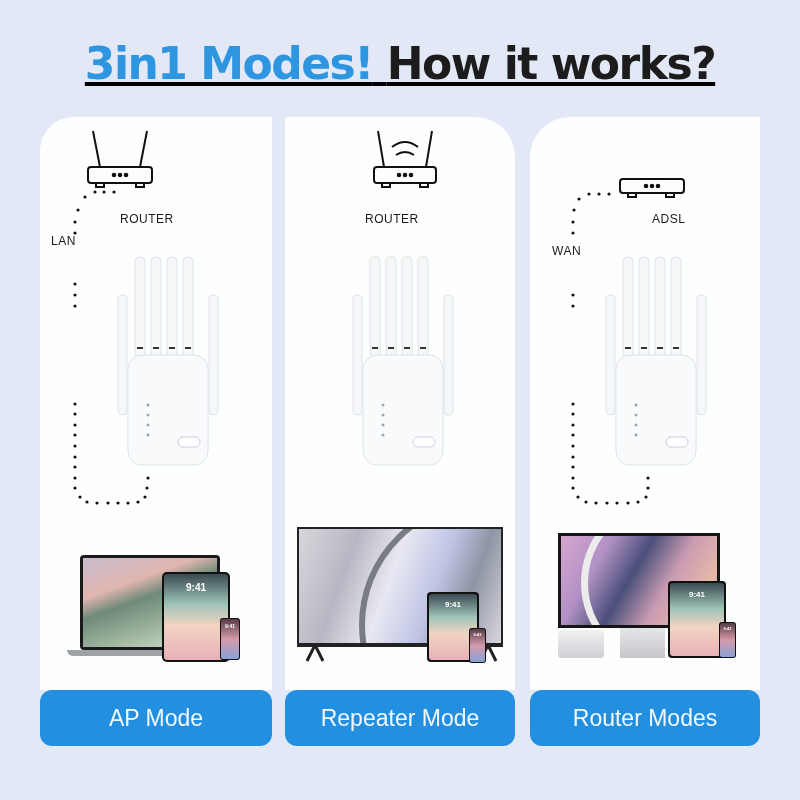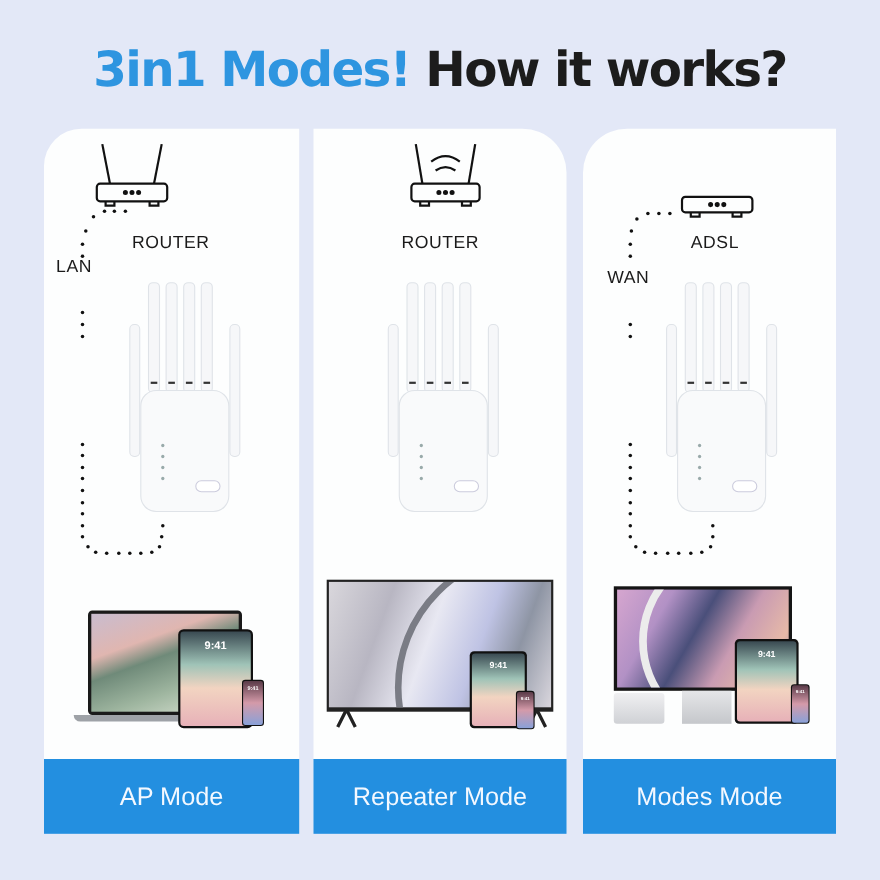--- a/index.html
+++ b/index.html
@@ -1,28 +1,28 @@
 <!DOCTYPE html>
 <html><head>
 <meta charset="utf-8">
 <style>
   html,body{margin:0;padding:0;}
   body{width:800px;height:800px;overflow:hidden;background:#e3e8f7;font-family:"Liberation Sans",sans-serif;position:relative;}
-  .title{position:absolute;left:0;top:38px;width:800px;text-align:center;font-family:"DejaVu Sans",sans-serif;font-weight:bold;font-size:44px;letter-spacing:-1.5px;white-space:nowrap;}
+  .title{position:absolute;left:0;top:38px;width:800px;text-align:center;font-family:"DejaVu Sans",sans-serif;font-weight:bold;font-size:44px;letter-spacing:-1.5px;white-space:nowrap;text-decoration:underline;}
   .title .blue{color:#2e95e0;}
   .title .dark{color:#1c1c1c;}
   .panel{position:absolute;top:117px;height:573px;background:#fdfefe;}
   .p1{left:40px;width:232px;border-top-left-radius:34px;}
   .p2{left:285px;width:230px;border-top-right-radius:40px;}
   .p3{left:530px;width:230px;border-top-left-radius:40px;}
-  .btn{position:absolute;top:690px;height:68px;background:#238fe0;color:#f3f8ff;font-size:23px;display:flex;align-items:center;justify-content:center;cursor:pointer;}
+  .btn{position:absolute;top:690px;height:56px;background:#238fe0;color:#f3f8ff;font-size:23px;display:flex;align-items:center;justify-content:center;cursor:pointer;border-radius:12px;}
   .b1{left:40px;width:232px;}
   .b2{left:285px;width:230px;}
   .b3{left:530px;width:230px;}
-  .lbl{position:absolute;font-size:16px;color:#1a1a1a;letter-spacing:0.5px;}
+  .lbl{position:absolute;font-size:12px;color:#1a1a1a;letter-spacing:0.5px;}
   .abs{position:absolute;}
   .device-screen{position:absolute;overflow:hidden;}
   .time{position:absolute;color:#fff;font-weight:bold;font-size:10px;width:100%;text-align:center;}
 </style>
 </head>
 <body>
 
 <div class="title">
   <span class="blue">3in1 Modes!</span>
   <span class="dark">How it works?</span>
@@ -123,21 +123,21 @@
       <circle cx="66" cy="386" r="1.6"></circle>
       <circle cx="77" cy="386" r="1.6"></circle>
       <circle cx="87" cy="386" r="1.6"></circle>
       <circle cx="98" cy="386" r="1.6"></circle>
       <circle cx="108" cy="385" r="1.6"></circle>
     <circle cx="116" cy="380" r="1.6"></circle>
       <circle cx="118" cy="371" r="1.6"></circle>
       <circle cx="118" cy="361" r="1.6"></circle>
   </g>
 </svg>
-<div class="lbl" style="left:628px;top:212px">ADSL</div>
+<div class="lbl" style="left:652px;top:212px">ADSL</div>
 <div class="lbl" style="left:552px;top:244px">WAN</div>
 
 <svg class="abs" style="left:108px;top:255px" width="120" height="215">
   <g fill="#f6f7f9" stroke="#dfe3e8" stroke-width="1">
     <rect x="10" y="40" width="9" height="120" rx="4"></rect>
     <rect x="101" y="40" width="9" height="120" rx="4"></rect>
     <rect x="27" y="2" width="10" height="100" rx="4"></rect>
     <rect x="43" y="2" width="10" height="100" rx="4"></rect>
     <rect x="59" y="2" width="10" height="100" rx="4"></rect>
     <rect x="75" y="2" width="10" height="100" rx="4"></rect>
@@ -254,13 +254,13 @@
   </div>
 </div>
 <div class="abs" style="left:719px;top:622px;width:17px;height:36px;background:#111;border-radius:3px;">
   <div class="device-screen" style="left:1px;top:1px;width:15px;height:34px;border-radius:2px;background:linear-gradient(180deg,#5a3b48,#d49aa9,#8aa1d8);">
     <div class="time" style="top:3px;font-size:4px">9:41</div>
   </div>
 </div>
 
 <div class="btn b1">AP Mode</div>
 <div class="btn b2">Repeater Mode</div>
-<div class="btn b3">Modes Mode</div>
+<div class="btn b3">Router Modes</div>
 
 </body></html>

